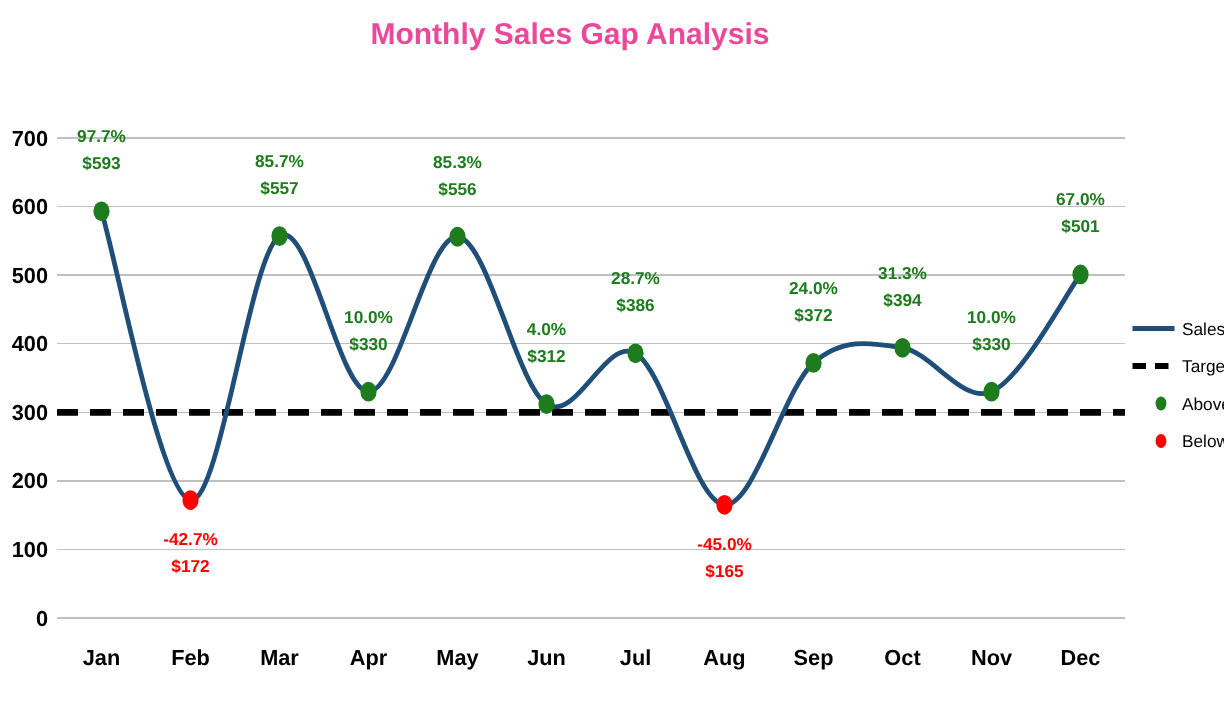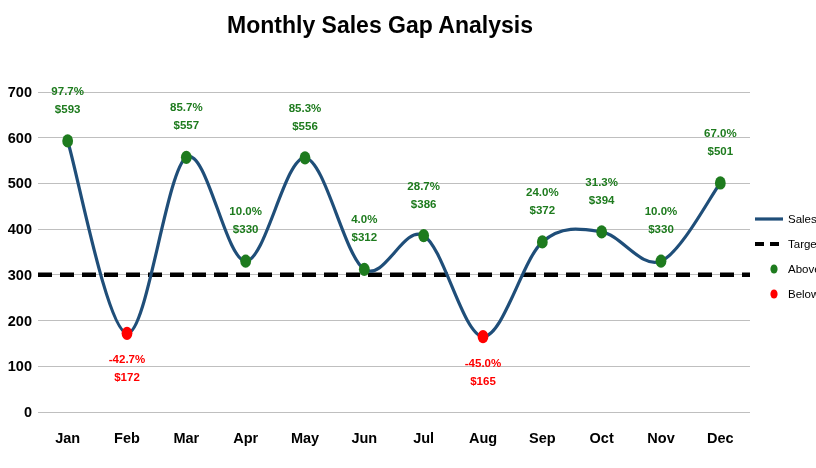--- a/index.html
+++ b/index.html
@@ -20,23 +20,23 @@
     width: 816px;
     height: 468px;
     background: #ffffff;
   }
   #chart-title {
     position: absolute;
     left: 0;
     top: 12px;
     width: 760px;
     text-align: center;
-    font-size: 23px;
+    font-size: 20px;
     font-weight: bold;
-    color: #000000;
+    color: #ec4899;
     letter-spacing: 0px;
     font-family: "Liberation Sans", sans-serif;
     white-space: nowrap;
   }
   svg#plot {
     position: absolute;
     left: 0;
     top: 0;
   }
   .ytick {

